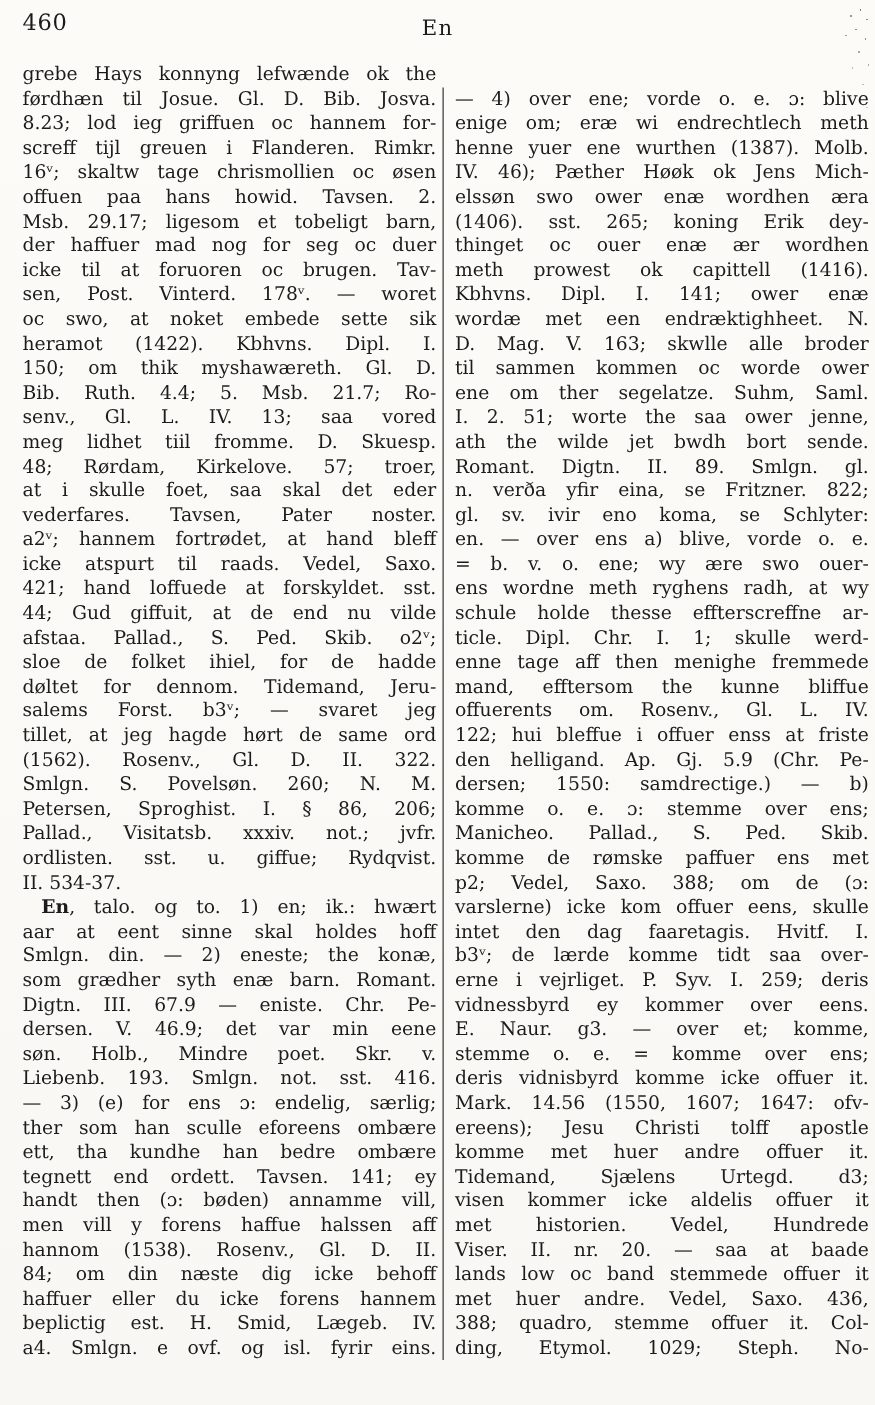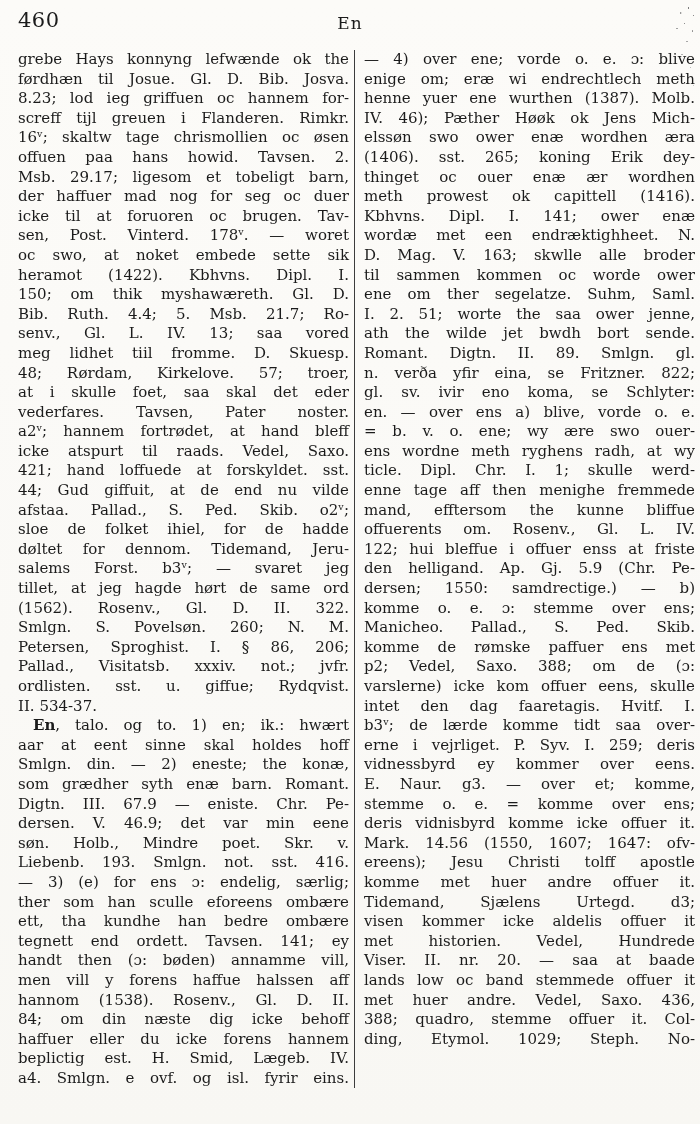--- a/index.html
+++ b/index.html
@@ -9,21 +9,21 @@
     height: 1124px;
     margin: 0 auto;
     background: linear-gradient(180deg, #fcfbf8 0%, #faf9f6 60%, #f8f7f3 100%);
     overflow: hidden;
     font-family: "DejaVu Serif", "Liberation Serif", serif;
     color: #1b1b1b;
   }
   .header { position: absolute; top: 6px; left: 0; width: 100%; height: 34px; }
   .page-number {
     position: absolute; left: 18px; top: 2px;
-    font-size: 21px; letter-spacing: 0.5px;
+    font-size: 18px; letter-spacing: 0.5px;
   }
   .running-title {
     position: absolute; left: 0; top: 7px; width: 100%;
     text-align: center; font-size: 17px; letter-spacing: 1px;
   }
   .scan-noise {
     position: absolute; top: 0; right: 0; width: 64px; height: 130px;
     background-image:
       radial-gradient(circle 1.2px at 82% 6%, #7d7d7d 60%, transparent 62%),
       radial-gradient(circle 1px at 90% 12%, #8a8a8a 60%, transparent 62%),
@@ -34,20 +34,21 @@
       radial-gradient(circle 1.3px at 80% 32%, #a8a8a8 60%, transparent 62%),
       radial-gradient(circle 1px at 92% 40%, #ababab 60%, transparent 62%),
       radial-gradient(circle 1px at 72% 42%, #b2b2b2 60%, transparent 62%),
       radial-gradient(circle 1.2px at 85% 52%, #bdbdbd 60%, transparent 62%),
       radial-gradient(circle 1px at 66% 58%, #c2c2c2 60%, transparent 62%),
       radial-gradient(circle 1px at 90% 66%, #c8c8c8 60%, transparent 62%);
   }
   .columns {
     position: absolute; top: 50px; left: 18px; right: 4px;
     display: flex;
+    align-items: flex-end;
   }
   .col { font-size: 15px; line-height: 19.6px; }
   .col-left  { width: 331px; padding-right: 5px; }
   .col-right { width: 331px; border-left: 1px solid #3c3c3c; padding-left: 9px; }
   .line {
     text-align: justify;
     text-align-last: justify;
     min-height: 19.6px;
   }
   .line.par-end { text-align-last: left; }
@@ -139,20 +140,21 @@
           <div class="line">til sammen kommen oc worde ower</div>
           <div class="line">ene om ther segelatze. Suhm, Saml.</div>
           <div class="line">I. 2. 51; worte the saa ower jenne,</div>
           <div class="line">ath the wilde jet bwdh bort sende.</div>
           <div class="line">Romant. Digtn. II. 89. Smlgn. gl.</div>
           <div class="line">n. verða yfir eina, se Fritzner. 822;</div>
           <div class="line">gl. sv. ivir eno koma, se Schlyter:</div>
           <div class="line">en. — over ens a) blive, vorde o. e.</div>
           <div class="line">= b. v. o. ene; wy ære swo ouer-</div>
           <div class="line">ens wordne meth ryghens radh, at wy</div>
+          <div class="line">schule holde thesse effterscreffne ar-</div>
           <div class="line">ticle. Dipl. Chr. I. 1; skulle werd-</div>
           <div class="line">enne tage aff then menighe fremmede</div>
           <div class="line">mand, efftersom the kunne bliffue</div>
           <div class="line">offuerents om. Rosenv., Gl. L. IV.</div>
           <div class="line">122; hui bleffue i offuer enss at friste</div>
           <div class="line">den helligand. Ap. Gj. 5.9 (Chr. Pe-</div>
           <div class="line">dersen; 1550: samdrectige.) — b)</div>
           <div class="line">komme o. e. ɔ: stemme over ens;</div>
           <div class="line">Manicheo. Pallad., S. Ped. Skib.</div>
           <div class="line">komme de rømske paffuer ens met</div>

